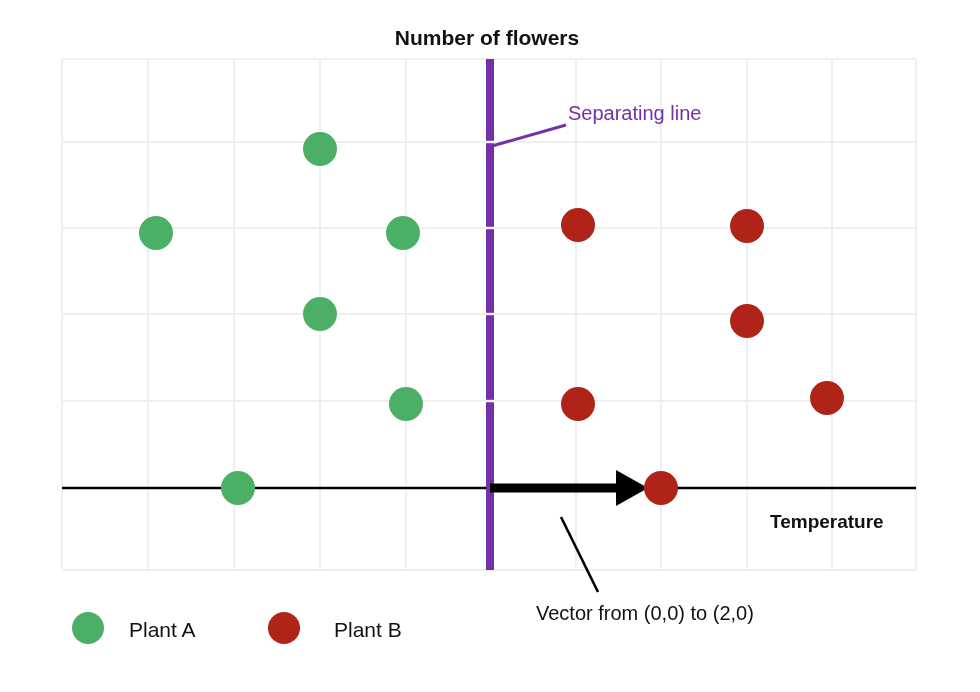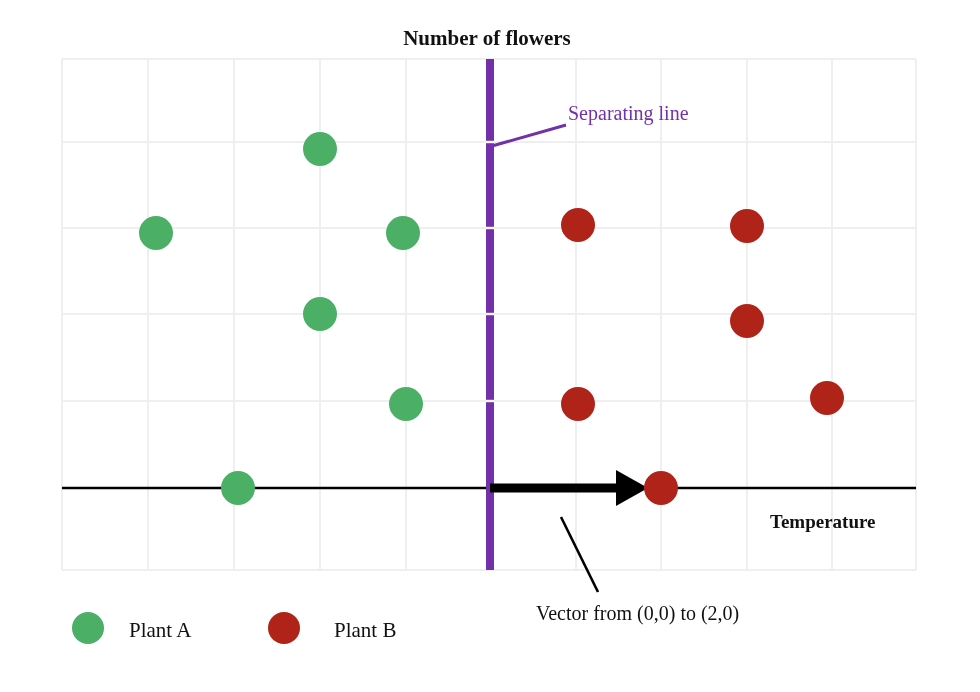--- a/index.html
+++ b/index.html
@@ -11,21 +11,20 @@
   body {
     font-family: "Liberation Sans", sans-serif;
     -webkit-font-smoothing: antialiased;
   }
   #figure {
     position: relative;
     width: 980px;
     height: 692px;
     background: #ffffff;
     overflow: hidden;
-    font-family: Liberation Serif, serif;
   }
   #figure svg {
     position: absolute;
     left: 0;
     top: 0;
   }
   .ttl {
     font-weight: bold;
     font-size: 21px;
     fill: #111111;

